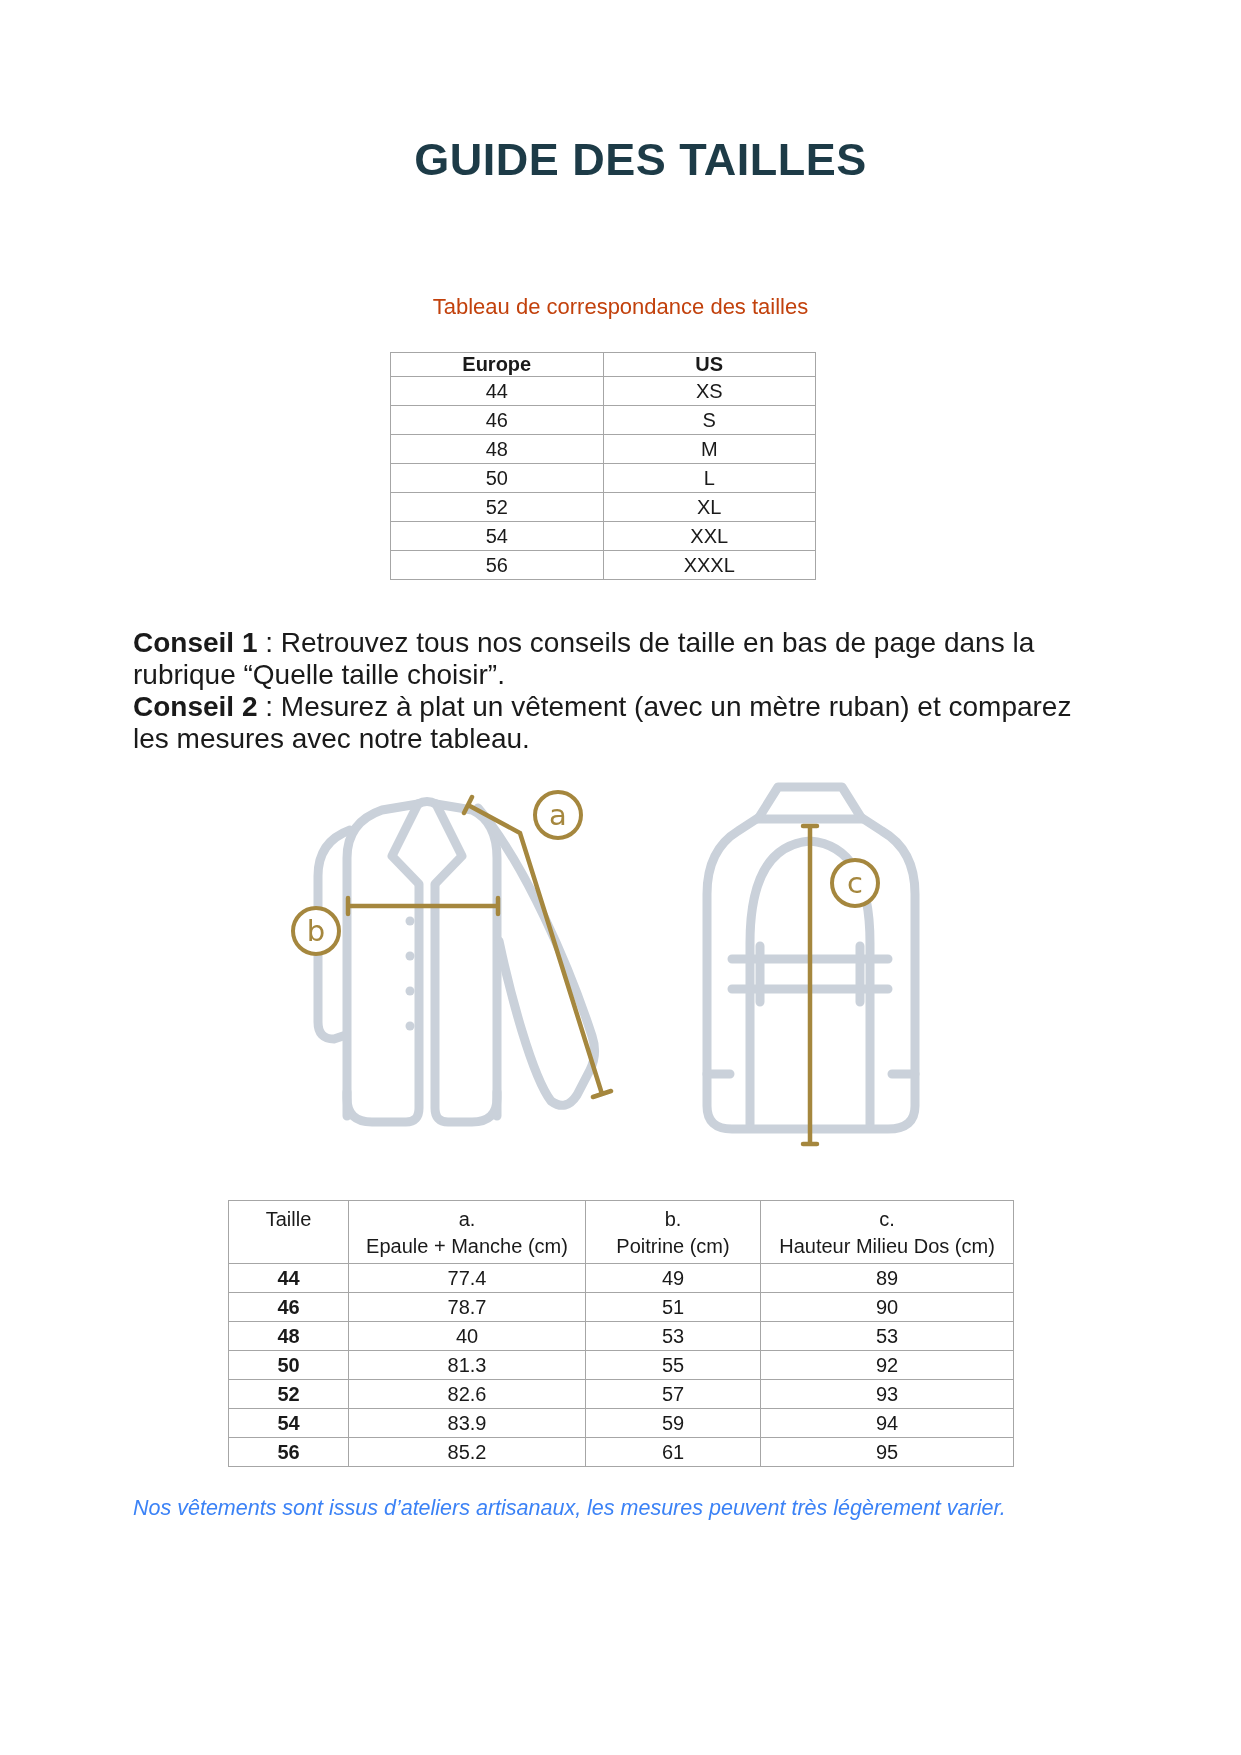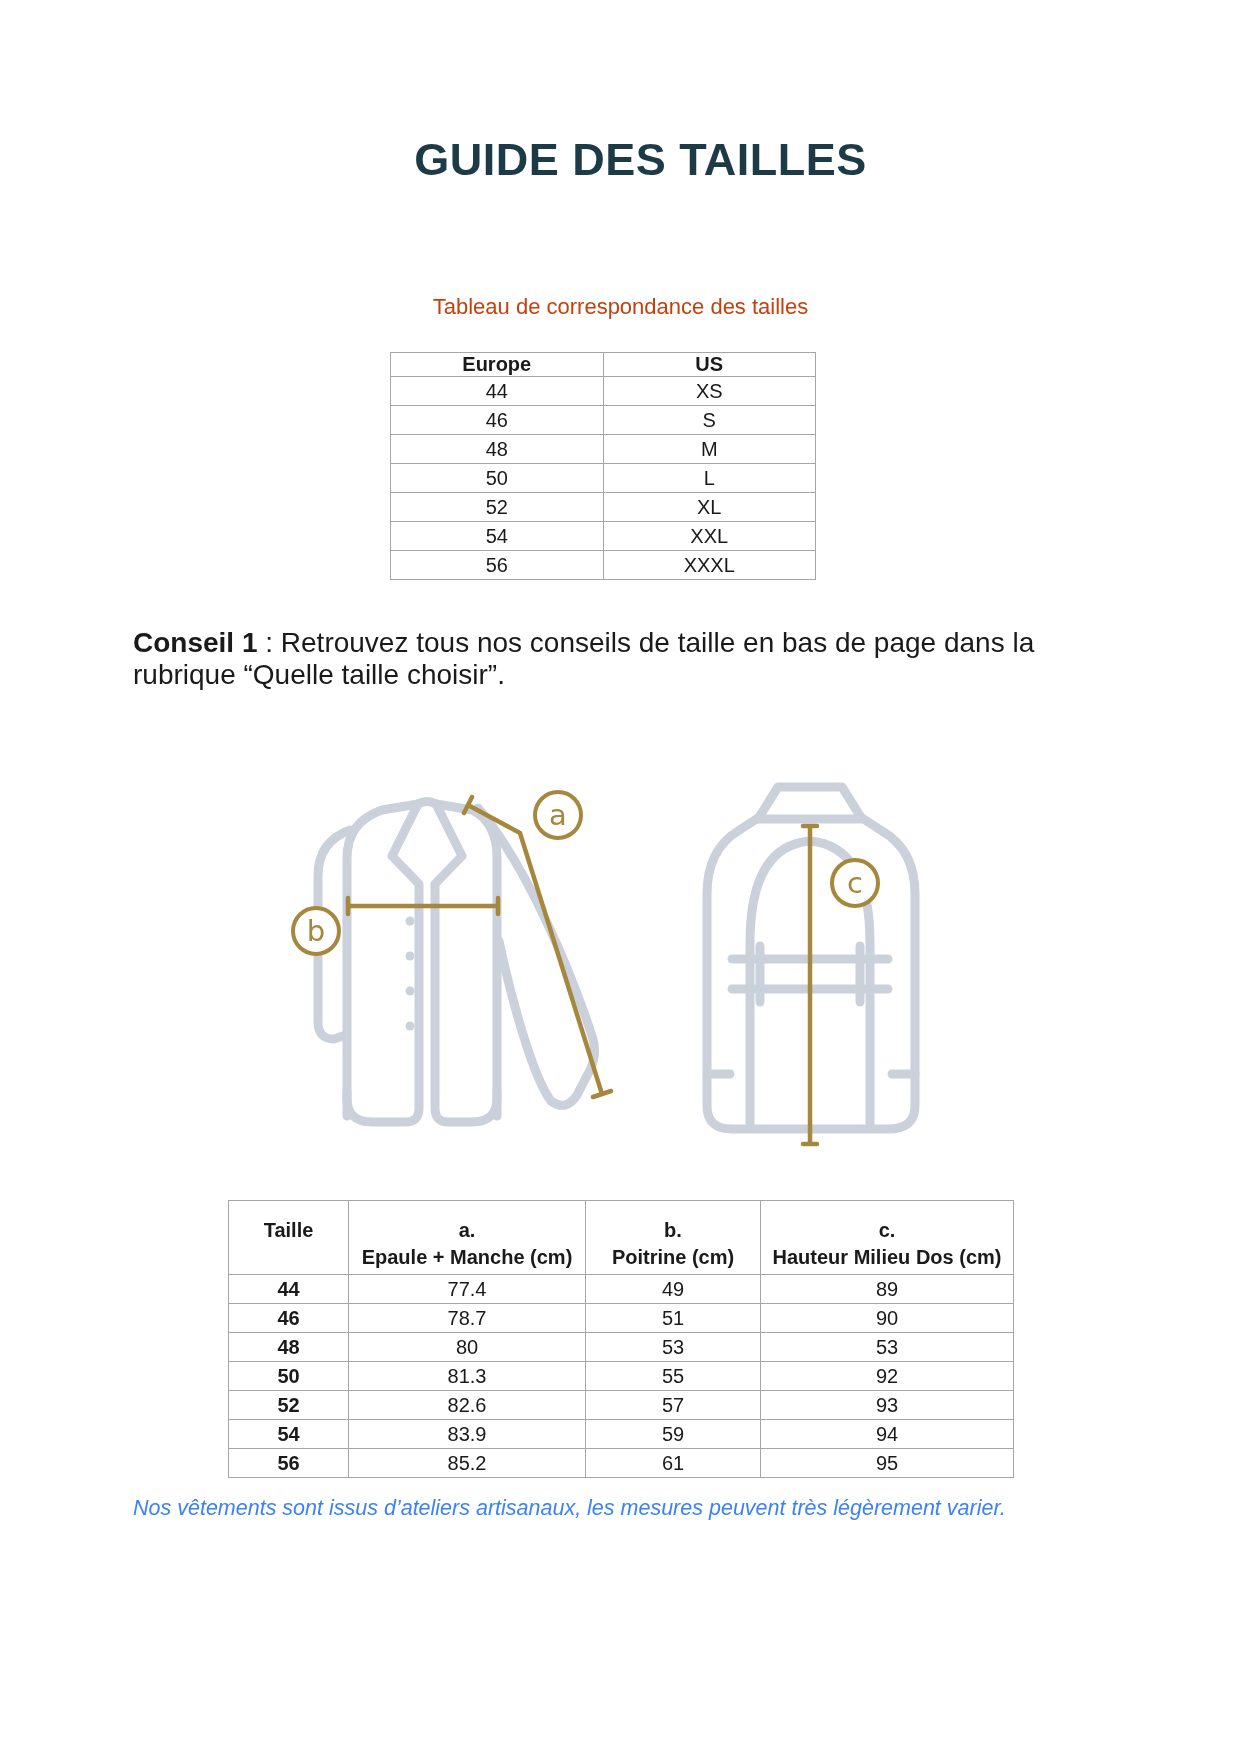--- a/index.html
+++ b/index.html
@@ -16,21 +16,21 @@
 
   
   table { border-collapse:collapse; background:#fff; }
   th, td { border:1px solid #a6a6a6; text-align:center; color:#1a1a1a; font-size:20px; }
 
   .size-table { position:absolute; left:390px; top:352px; width:426px; table-layout:fixed; }
   .size-table th { font-weight:700; height:20px; }
   .size-table td { font-weight:400; height:29px; }
 
   .meas-table { position:absolute; left:228px; top:1200px; width:785px; table-layout:fixed; }
-  .meas-table th { font-weight:700; vertical-align:top; padding:16px 2px 3px; line-height:27px; }
+  .meas-table th { font-weight:400; vertical-align:top; padding:5px 2px 3px; line-height:27px; }
   .meas-table td { height:29px; }
   .meas-table td.col-size { font-weight:700; }
 
   
   .tips { position:absolute; left:133px; top:627px; width:968px; font-size:28px; line-height:32px; color:#1a1a1a; }
   .tips p { margin:0; }
   .tips strong { font-weight:700; }
 
   
   .diagram { position:absolute; left:280px; top:778px; }
@@ -88,20 +88,21 @@
         </tr>
       <tr>
           <td>56</td>
           <td>XXXL</td>
         </tr>
     </tbody>
   </table>
 
   <div class="tips">
     <p><strong>Conseil 1</strong><span> : </span><span>Retrouvez tous nos conseils de taille en bas de page dans la rubrique “Quelle taille choisir”.</span></p>
+    <p><strong>Conseil 2</strong><span> : </span><span>Mesurez à plat un vêtement (avec un mètre ruban) et comparez les mesures avec notre tableau.</span></p>
   </div>
 
   <svg class="diagram" width="660" height="380" viewBox="0 0 660 380">
 
     <g stroke="#cad1da" stroke-width="9" fill="none" stroke-linecap="round" stroke-linejoin="round">
 
       <path d="M70 52 C 48 60 38 76 38 98 L 38 244 Q 38 261 54 261 L 66 257"></path>
 
       <path d="M67 338 L67 80 Q67 44 102 32 L138 26"></path>
 
@@ -197,21 +198,21 @@
         <td>89</td>
       </tr>
       <tr>
         <td class="col-size">46</td>
         <td>78.7</td>
         <td>51</td>
         <td>90</td>
       </tr>
       <tr>
         <td class="col-size">48</td>
-        <td>80</td>
+        <td>40</td>
         <td>53</td>
         <td>53</td>
       </tr>
       <tr>
         <td class="col-size">50</td>
         <td>81.3</td>
         <td>55</td>
         <td>92</td>
       </tr>
       <tr>

